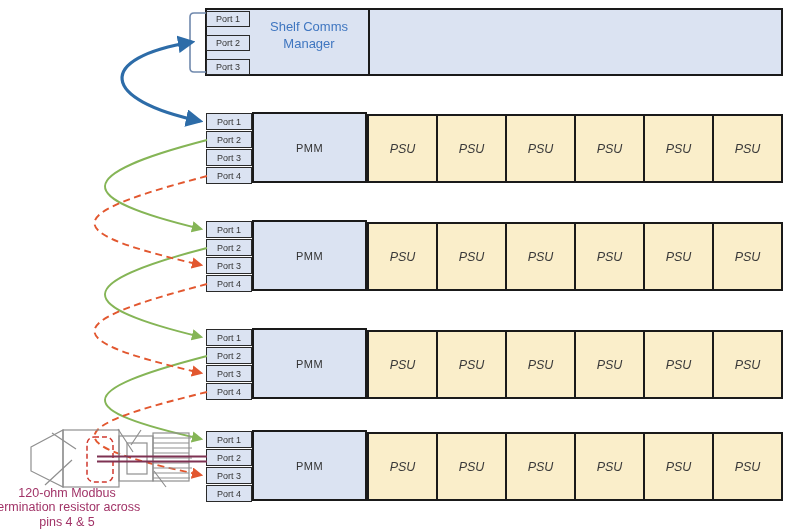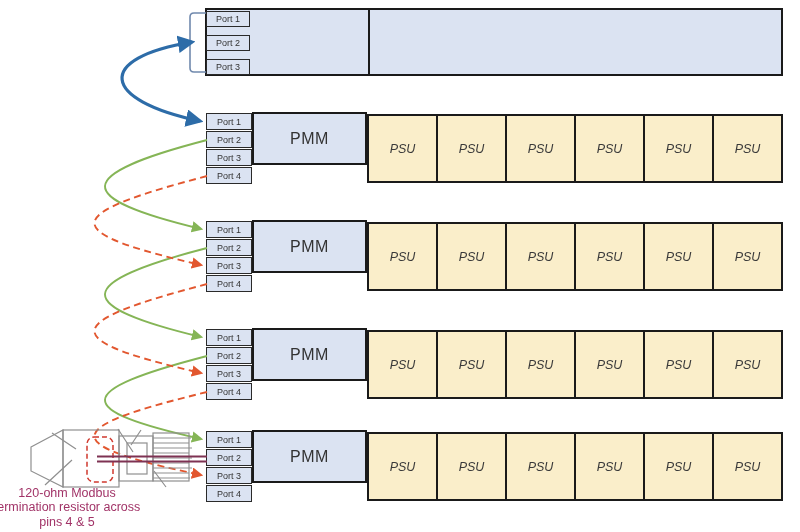--- a/index.html
+++ b/index.html
@@ -21,44 +21,45 @@
     font-size:13px;line-height:1.3;color:var(--c-shelf-text);
   }
   .port{
     position:absolute;width:46px;height:17px;
     background:var(--fill-blue);border:1.5px solid #2a2a2a;
     display:flex;align-items:center;justify-content:center;
     font-size:9px;color:#333;white-space:nowrap;
   }
   .shelf-port{width:44px;height:16px;}
   .pmm{
-    position:absolute;width:115px;height:53px;
+    position:absolute;width:115px;height:71px;
     background:var(--fill-blue);border:2.5px solid var(--c-border);
     display:flex;align-items:center;justify-content:center;
-    font-size:16px;letter-spacing:.5px;color:#333;
+    font-size:11px;letter-spacing:.5px;color:#333;
   }
   .psu{
     position:absolute;width:71px;height:69px;
     background:var(--fill-cream);border:2px solid var(--c-border);
     display:flex;align-items:center;justify-content:center;
     font-size:12.5px;color:#3a3a3a;font-style:italic;
   }
   .wires{position:absolute;left:0;top:0;width:800px;height:532px;pointer-events:none;z-index:5;}
   .caption{
     position:absolute;left:-60px;top:486px;width:254px;z-index:6;
     text-align:center;font-size:12.5px;line-height:1.14;color:var(--c-note);
   }
 </style>
 </head>
 <body>
 
 <div class="canvas">
 
   <div class="abs shelf-outer"></div>
   <div class="abs shelf-divider"></div>
+  <div class="abs shelf-label">Shelf Comms Manager</div>
   <div class="port shelf-port" style="left:206px;top:11px;">Port 1</div>
   <div class="port shelf-port" style="left:206px;top:35px;">Port 2</div>
   <div class="port shelf-port" style="left:206px;top:59px;">Port 3</div>
 
   <div id="rows">
       <div class="pmm" style="left: 252px; top: 112px;">PMM</div>
       <div class="port" style="left: 206px; top: 113px;">Port 1</div>
       <div class="port" style="left: 206px; top: 131px;">Port 2</div>
       <div class="port" style="left: 206px; top: 149px;">Port 3</div>
       <div class="port" style="left: 206px; top: 167px;">Port 4</div>

